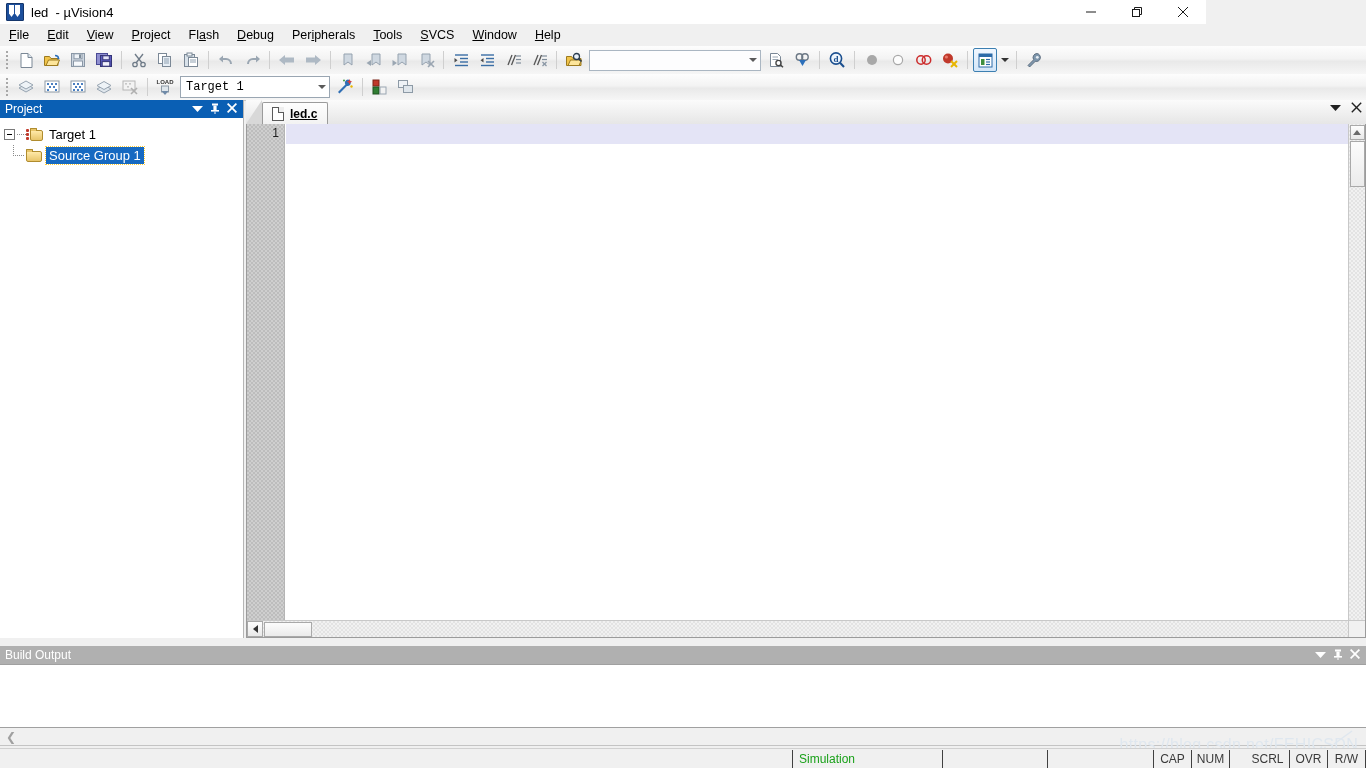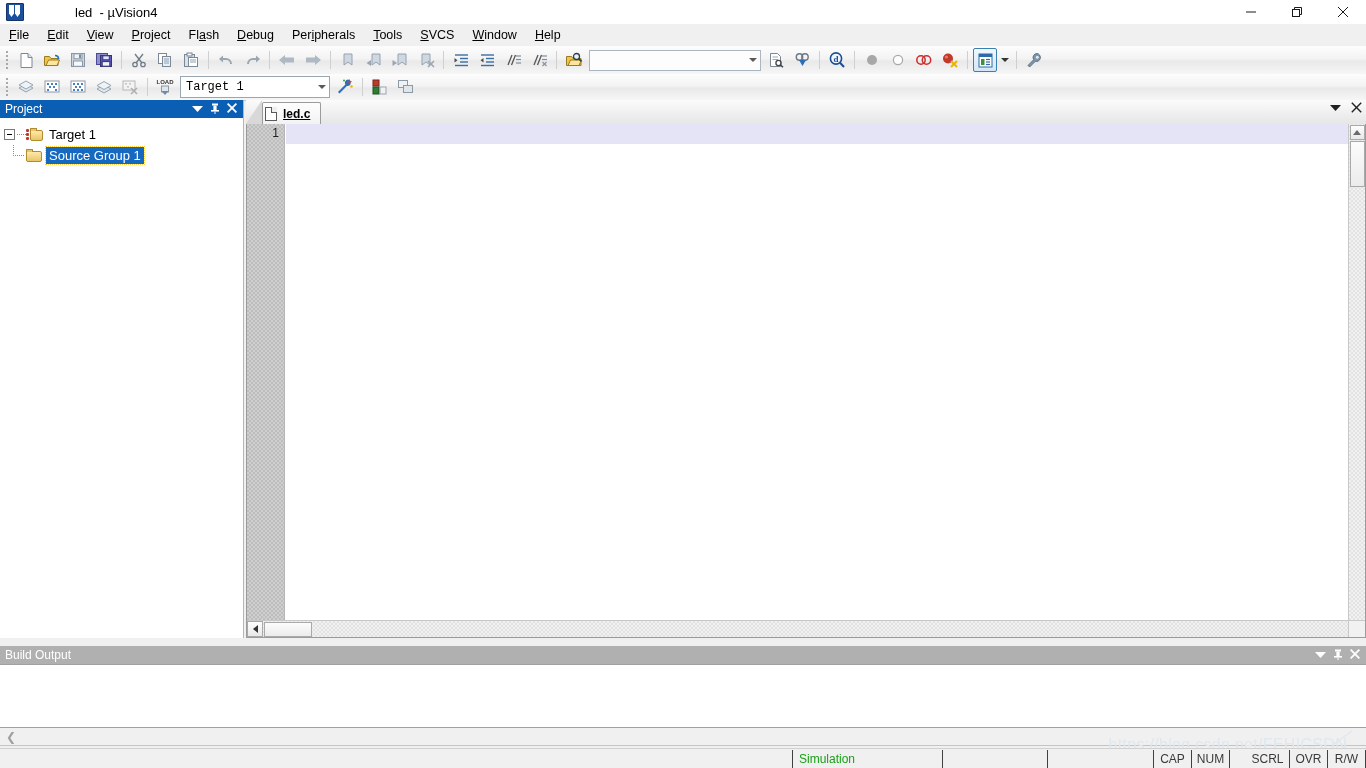--- a/index.html
+++ b/index.html
@@ -11,23 +11,23 @@
     -webkit-font-smoothing: antialiased;
   }
   #app {
     position: relative;
     width: 1366px; height: 768px;
     background: #f0f0f0;
   }
 
   
   .titlebar {
-    position: absolute; left: 0; top: 0; width: 1366px; height: 24px;
+    position: absolute; left: 0; top: 0; width: 1206px; height: 24px;
     background: #ffffff;
-    display: flex; align-items: center; gap: 44px;
+    display: flex; align-items: center;
   }
   .app-icon {
     width: 16px; height: 16px; margin-left: 6px; margin-right: 7px;
     background: #1c4f9c; border: 1px solid #14356b;
     position: relative; border-radius: 1px;
     flex: none;
   }
   .app-icon::before {
     content: ""; position: absolute; left: 2px; top: 1px;
     width: 5px; height: 12px; background: #ffffff;
@@ -219,21 +219,21 @@
     border-bottom: 1px solid #9b9b9b;
     display: flex; align-items: flex-end;
   }
   .tabstrip .slant {
     width: 16px; height: 24px;
     background: linear-gradient(to bottom right,#d8d8d8 0%,#d8d8d8 100%);
     clip-path: polygon(100% 0, 100% 100%, 0 100%);
   }
   .tab {
     height: 23px; display: flex; align-items: center;
-    padding: 0 10px 0 2px;
+    padding: 0 10px 0 9px;
     background: linear-gradient(to bottom,#fefefe,#f2f2f2);
     border: 1px solid #9b9b9b; border-bottom: none;
     border-radius: 2px 2px 0 0;
     margin-bottom: -1px;
     box-sizing: border-box;
     text-decoration: underline;
   }
   .tab .doc-icon {
     width: 12px; height: 14px; margin-right: 6px; position: relative; flex: none;
   }
@@ -363,21 +363,21 @@
   }
   .st-spacer { flex: 1; border-right: none; }
   .st-sim { color: #1aa11a; width: 150px; }
   .st-blank1 { width: 72px; }
   .st-blank2 { width: 105px; }
   .st-blank3 { width: 106px; }
   .st-ind { width: 38px; justify-content: center; color: #3a3a3a; }
   .st-ind.wide { width: 44px; margin-left: 16px; }
 
   .watermark {
-    position: absolute; right: 19px; top: 736px;
+    position: absolute; right: 8px; top: 736px;
     font-size: 16px; color: #dfe7ef;
     letter-spacing: 0.3px;
     white-space: nowrap;
   }
   .wm-slash {
     position: absolute; right: 12px; top: 730px;
     width: 22px; height: 16px;
   }
 </style>
 </head>

